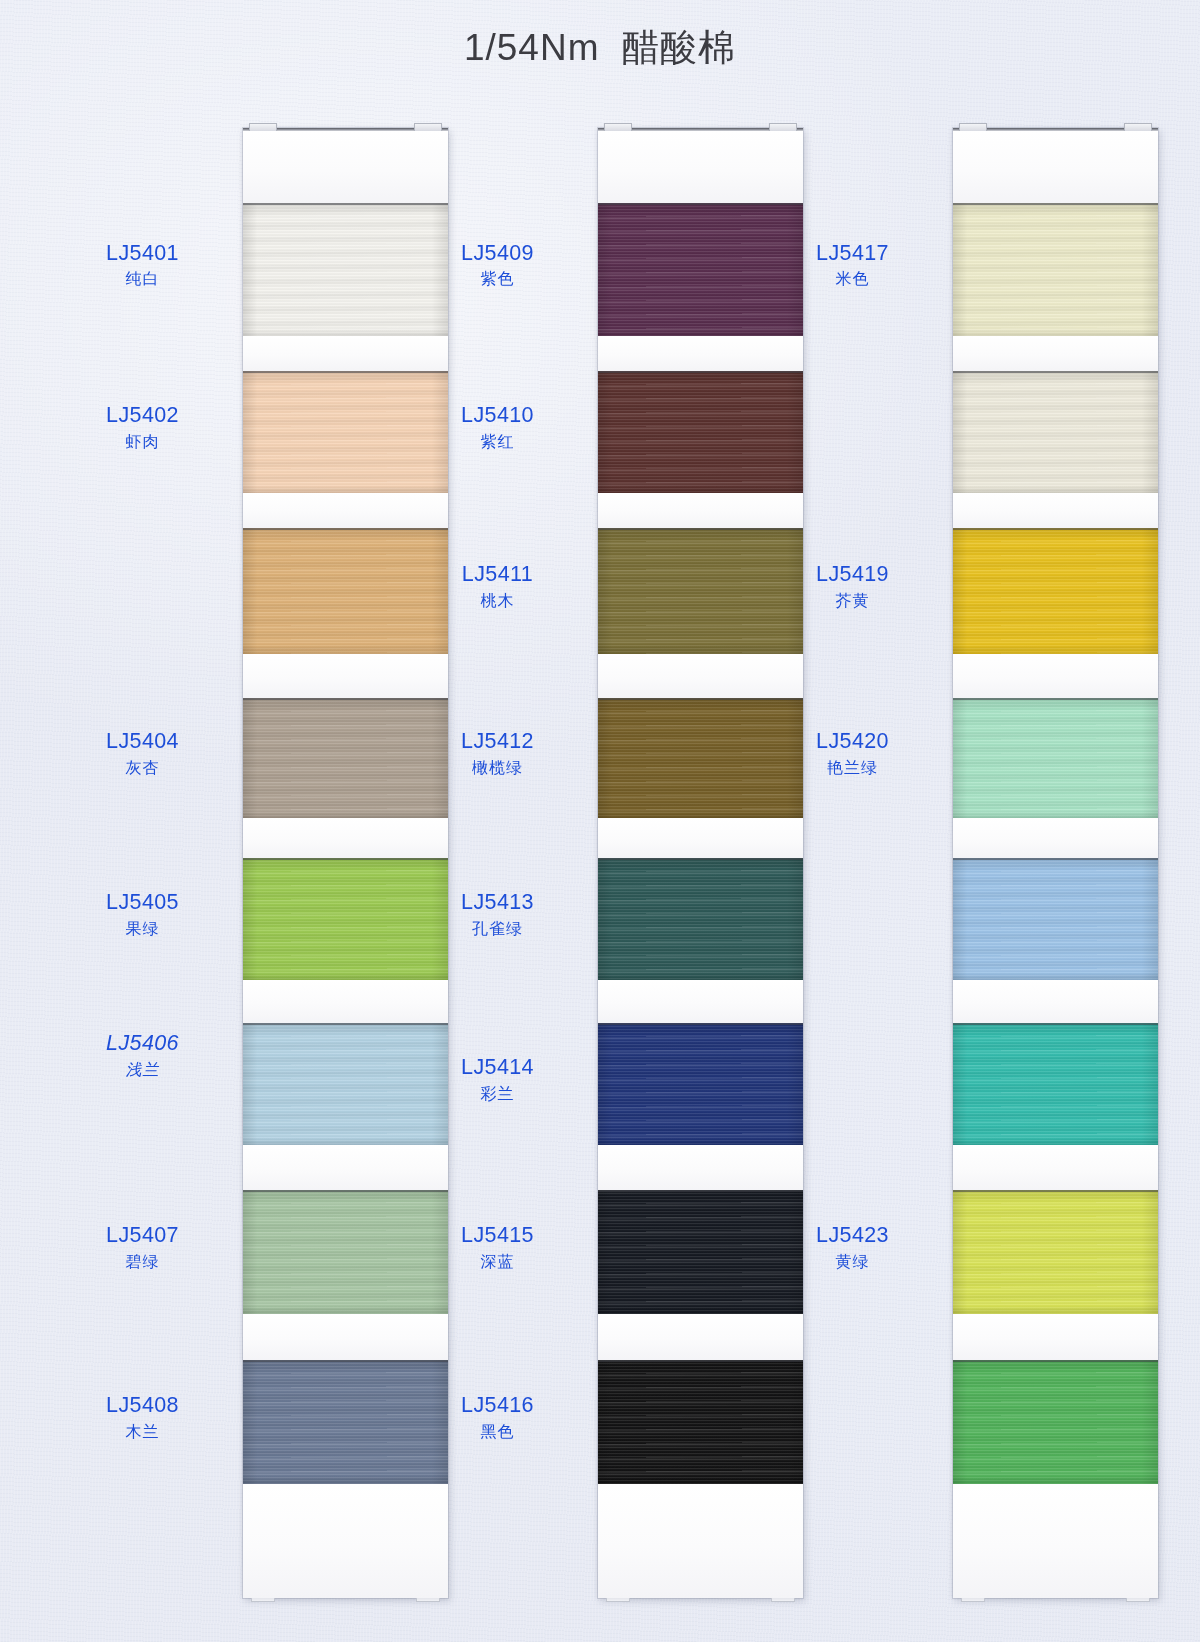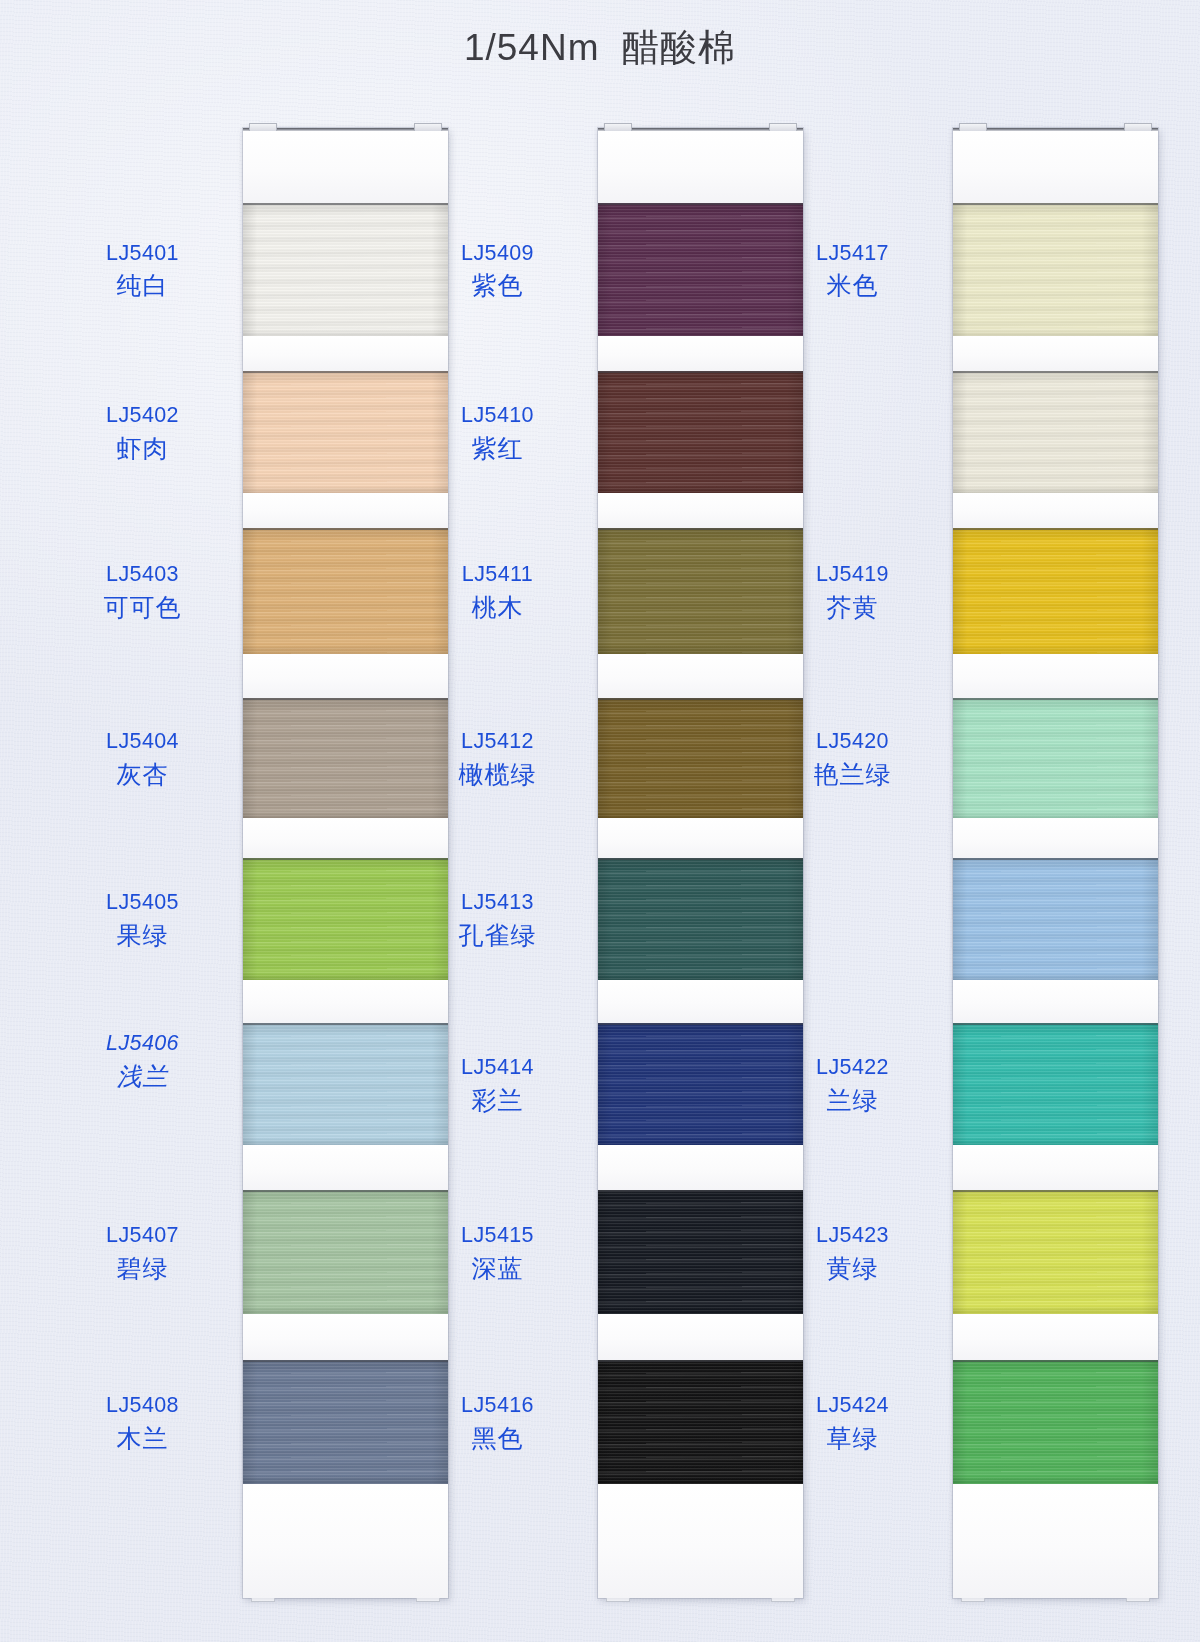--- a/index.html
+++ b/index.html
@@ -91,21 +91,21 @@
     color: #1d4ed8;
     line-height: 1.28;
   }
   .label .code {
     display: block;
     font-size: 21.5px;
     letter-spacing: .4px;
   }
   .label .name {
     display: block;
-    font-size: 25px;
+    font-size: 16px;
     letter-spacing: 1px;
     margin-top: 2px;
   }
 
   
   .card {
     position: absolute;
     left: 188px;
     top: 0;
     width: 205px;
@@ -208,24 +208,20 @@
     <div class="column col-0">
       <div class="labels">
         <div class="label" style="top: 111.5px;">
           <span class="code">LJ5401</span>
           <span class="name">纯白</span>
         </div>
         <div class="label" style="top: 274px;">
           <span class="code">LJ5402</span>
           <span class="name">虾肉</span>
         </div>
-        <div class="label" style="top: 433px;">
-          <span class="code">LJ5403</span>
-          <span class="name">可可色</span>
-        </div>
         <div class="label" style="top: 600px;">
           <span class="code">LJ5404</span>
           <span class="name">灰杏</span>
         </div>
         <div class="label" style="top: 761px;">
           <span class="code">LJ5405</span>
           <span class="name">果绿</span>
         </div>
         <div class="label" style="top: 902px; font-style: italic;">
           <span class="code">LJ5406</span>
@@ -428,31 +424,23 @@
           <span class="name">米色</span>
         </div>
         <div class="label" style="top: 433px;">
           <span class="code">LJ5419</span>
           <span class="name">芥黄</span>
         </div>
         <div class="label" style="top: 600px;">
           <span class="code">LJ5420</span>
           <span class="name">艳兰绿</span>
         </div>
-        <div class="label" style="top: 926px;">
-          <span class="code">LJ5422</span>
-          <span class="name">兰绿</span>
-        </div>
         <div class="label" style="top: 1094px;">
           <span class="code">LJ5423</span>
           <span class="name">黄绿</span>
-        </div>
-        <div class="label" style="top: 1264px;">
-          <span class="code">LJ5424</span>
-          <span class="name">草绿</span>
         </div>
       </div>
       <div class="card">
         <div class="card-top-edge"></div>
         <div class="staple left"></div>
         <div class="staple-b left"></div>
         <div class="staple right"></div>
         <div class="staple-b right"></div>
         <div class="gap" style="top: 3px; height: 72px;"></div>
         <div class="swatch" title="LJ5417 米色" style="top: 75px; height: 133px;">

